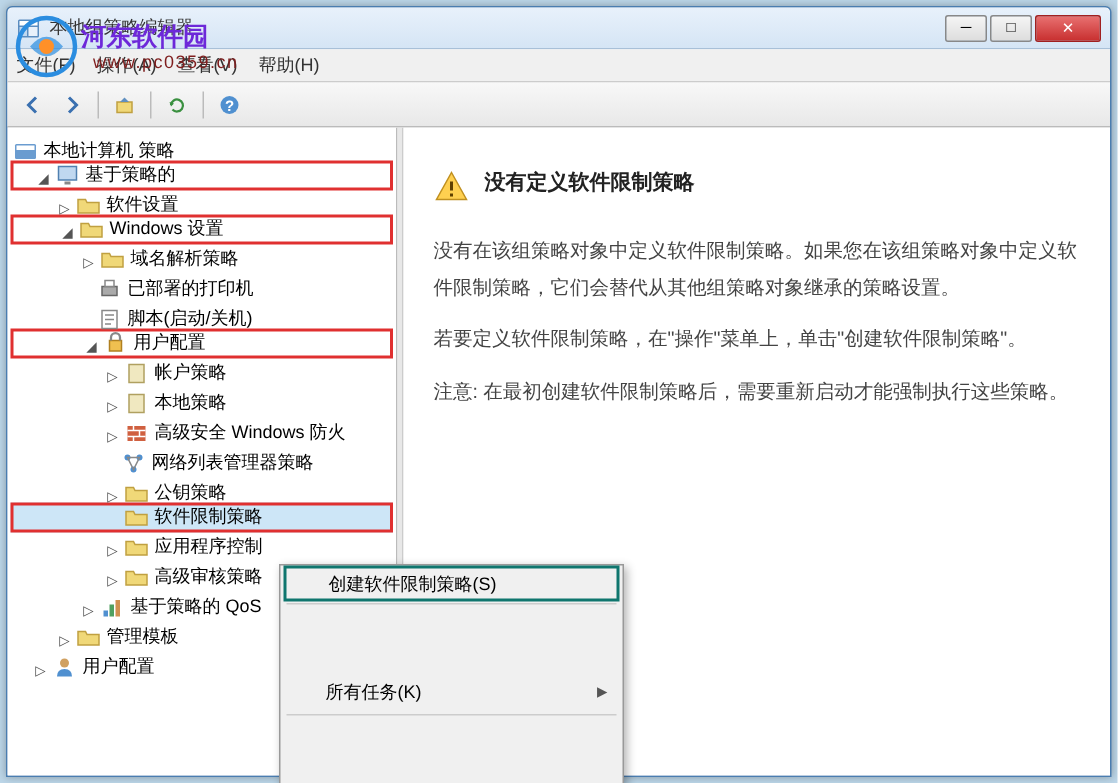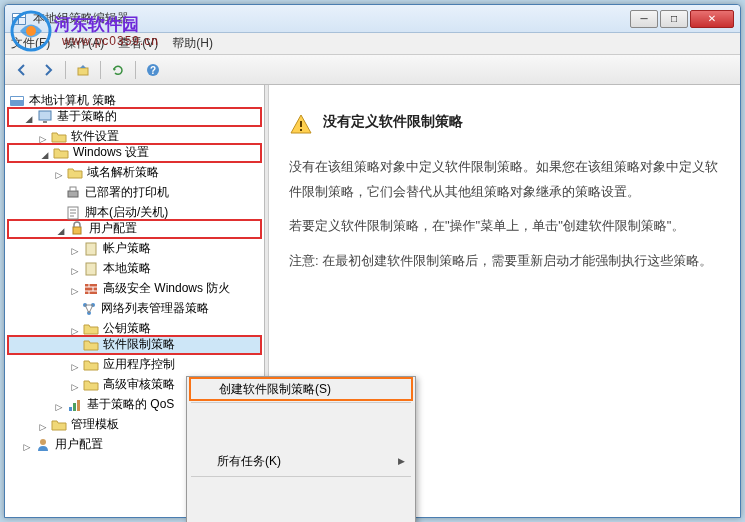--- a/index.html
+++ b/index.html
@@ -24,21 +24,21 @@
 .node-icon { width: 16px; height: 16px; margin-right: 4px; flex-shrink: 0; }
 .highlight-box { border: 2px solid #e03030; padding: 0 2px; margin: -2px 0; }
 .rightpanel { flex: 1; background: #fff; overflow: auto; padding: 28px 20px; font-size: 13px; color: #333; position: relative; }
 .warning-row { display: flex; align-items: flex-start; gap: 10px; margin-bottom: 18px; }
 .warning-icon { width: 24px; height: 24px; flex-shrink: 0; }
 .warning-title { font-size: 14px; font-weight: bold; color: #222; }
 .body-text { line-height: 1.9; color: #444; font-size: 13px; }
 .body-text p { margin-bottom: 10px; }
 .context-menu { position: absolute; left: 186px; top: 376px; width: 230px; background: #f0f0f0; border: 1px solid #999; box-shadow: 2px 2px 6px rgba(0,0,0,0.3); font-size: 12px; padding: 2px; z-index: 100; }
 .ctx-item { height: 24px; display: flex; align-items: center; padding: 0 20px 0 28px; cursor: pointer; position: relative; margin-top: 46px; }
-.ctx-item.highlight { border: 2px solid #f97316; margin: -2px 0; }
+.ctx-item.highlight { border: 2px solid #0f766e; margin: -2px 0; }
 .ctx-sep { height: 1px; background: #ccc; margin: 3px 2px; }
 .ctx-arrow { position: absolute; right: 8px; font-size: 9px; color: #555; }
 .watermark { position: absolute; left: 10px; top: 10px; z-index: 200; pointer-events: none; }
 .watermark-logo { width: 42px; height: 42px; }
 .watermark-text1 { position: absolute; left: 44px; top: 3px; font-size: 17px; font-weight: bold; color: #6d28d9; white-space: nowrap; font-family: "Microsoft YaHei"; }
 .watermark-text2 { position: absolute; left: 52px; top: 24px; font-size: 12px; color: #7f1d1d; white-space: nowrap; font-family: Arial; letter-spacing: 1px; }
 .splitter { width: 4px; background: #e8e8e8; cursor: col-resize; border-right: 1px solid #ccc; }
 
 </style>
 </head>

